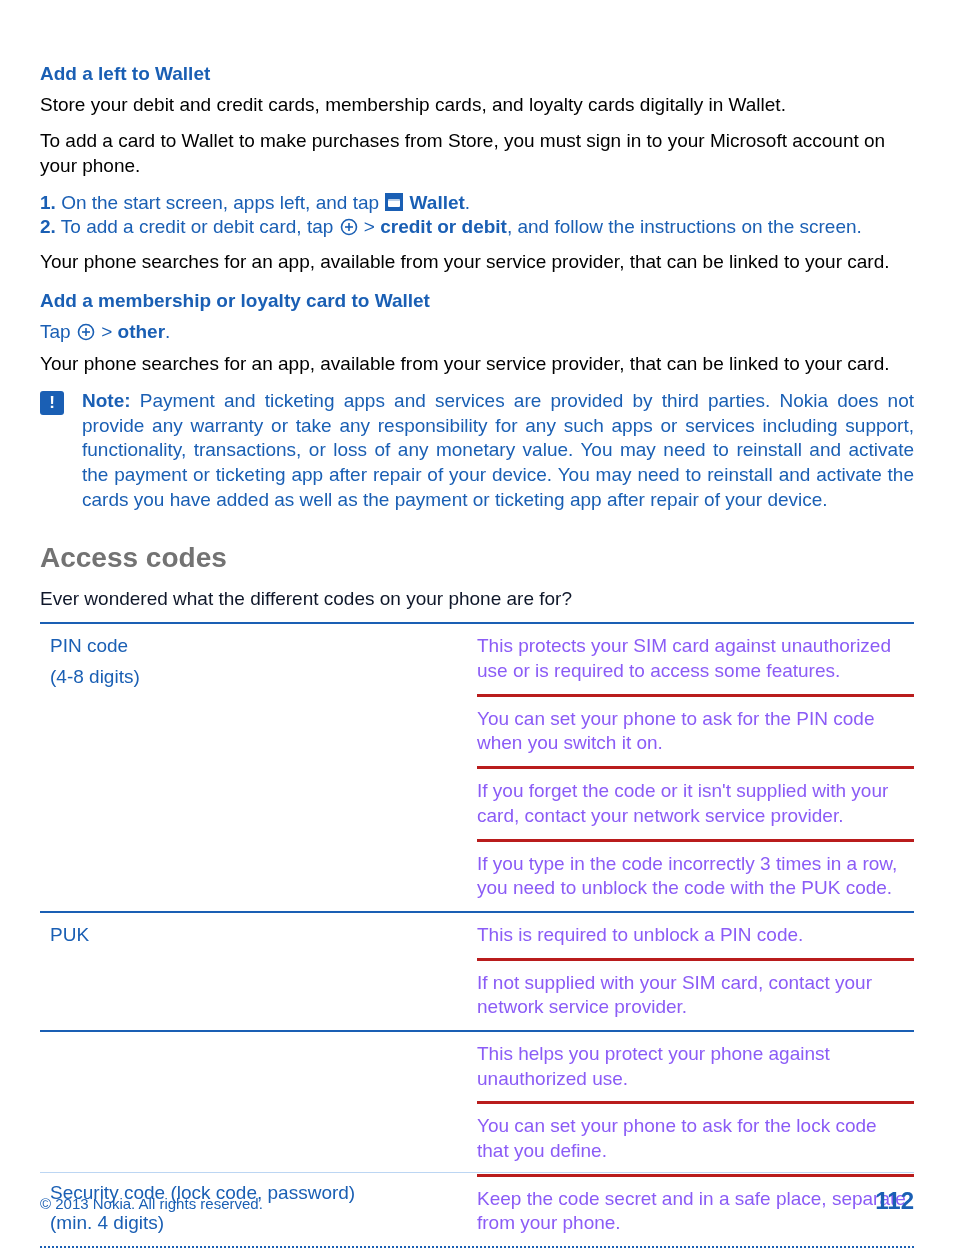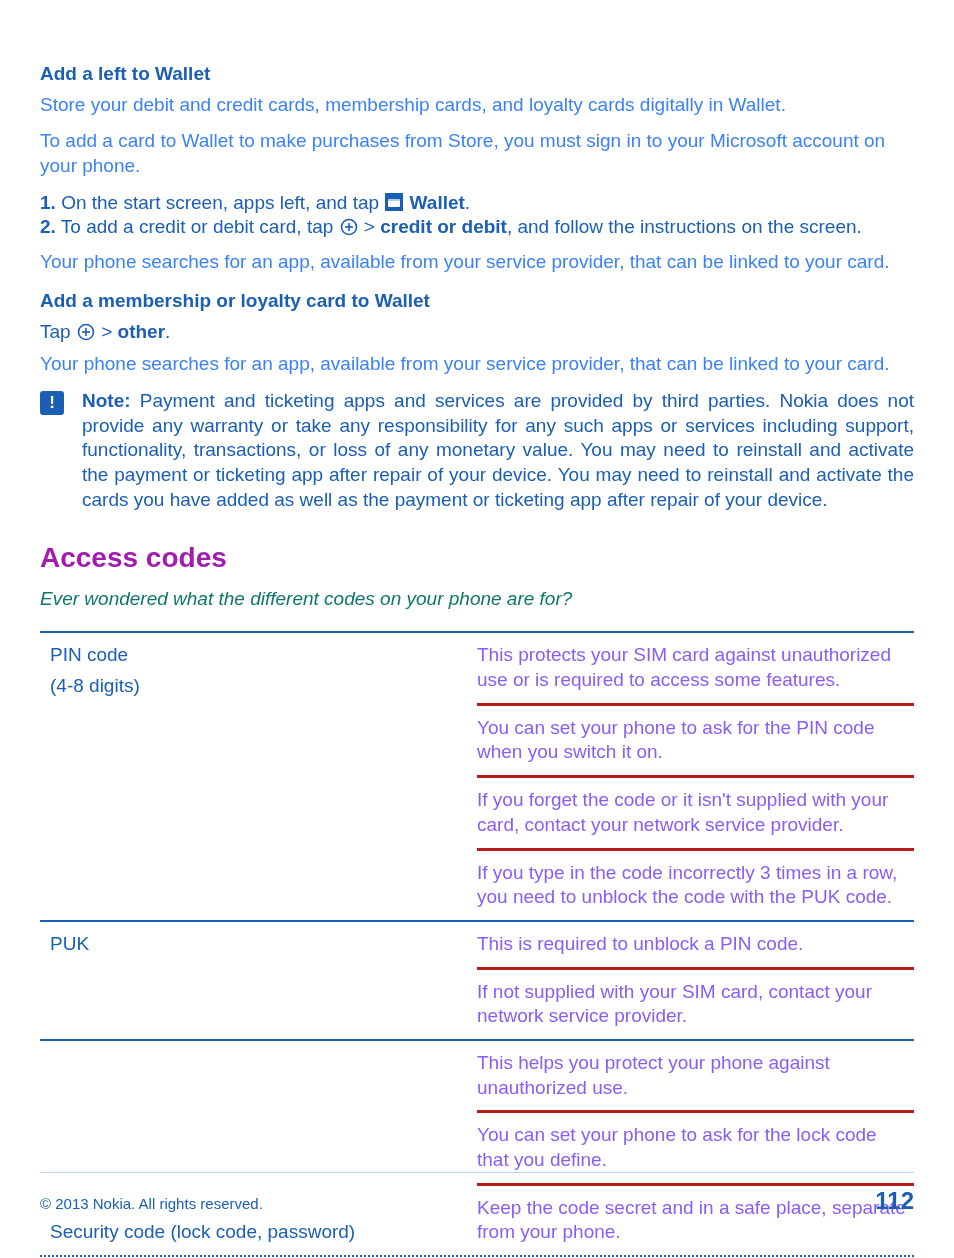--- a/index.html
+++ b/index.html
@@ -18,21 +18,21 @@
       line-height: 1.3;
       position: relative;
     }
     .bold-blue-heading {
       color: #1a5fb4;
       font-weight: bold;
       font-size: 19px;
       margin-bottom: 6px;
     }
     .body-text {
-      color: #3b82f6;
+      color: #000000;
       margin-bottom: 12px;
     }
     .step-line {
       color: #1a5fb4;
       margin-bottom: 0;
     }
     .step-num {
       font-weight: bold;
     }
     .bold-inline {
@@ -83,30 +83,29 @@
     }
     .note-text {
       color: #1a5fb4;
       flex: 1;
       text-align: justify;
     }
     .note-label {
       font-weight: bold;
     }
     .section-heading {
-      color: #a21caf;
+      color: #737373;
       font-size: 28px;
       font-weight: bold;
       margin-top: 28px;
       margin-bottom: 10px;
     }
     .intro-line {
-      color: #0f766e;
-      margin-bottom: 20px;
-      font-style: italic;
+      color: #0f172a;
+      margin-bottom: 11px;
     }
     .codes-table {
       width: 100%;
     }
     .codes-row {
       display: flex;
       border-top: 2px solid #1a5fb4;
     }
     .codes-row.dotted-bottom {
       border-bottom: 2px dotted #1a5fb4;
@@ -233,20 +232,21 @@
     </div>
     <div class="codes-right">
       <div class="codes-cell">This is required to unblock a PIN code.</div>
       <div class="codes-cell">If not supplied with your SIM card, contact your network service provider.</div>
     </div>
   </div>
 
   <div class="codes-row dotted-bottom">
     <div class="codes-left">
       <span class="term">Security code (lock code, password)</span>
+      <span class="subterm">(min. 4 digits)</span>
     </div>
     <div class="codes-right">
       <div class="codes-cell">This helps you protect your phone against unauthorized use.</div>
       <div class="codes-cell">You can set your phone to ask for the lock code that you define.</div>
       <div class="codes-cell">Keep the code secret and in a safe place, separate from your phone.</div>
     </div>
   </div>
 
 </div>
 

